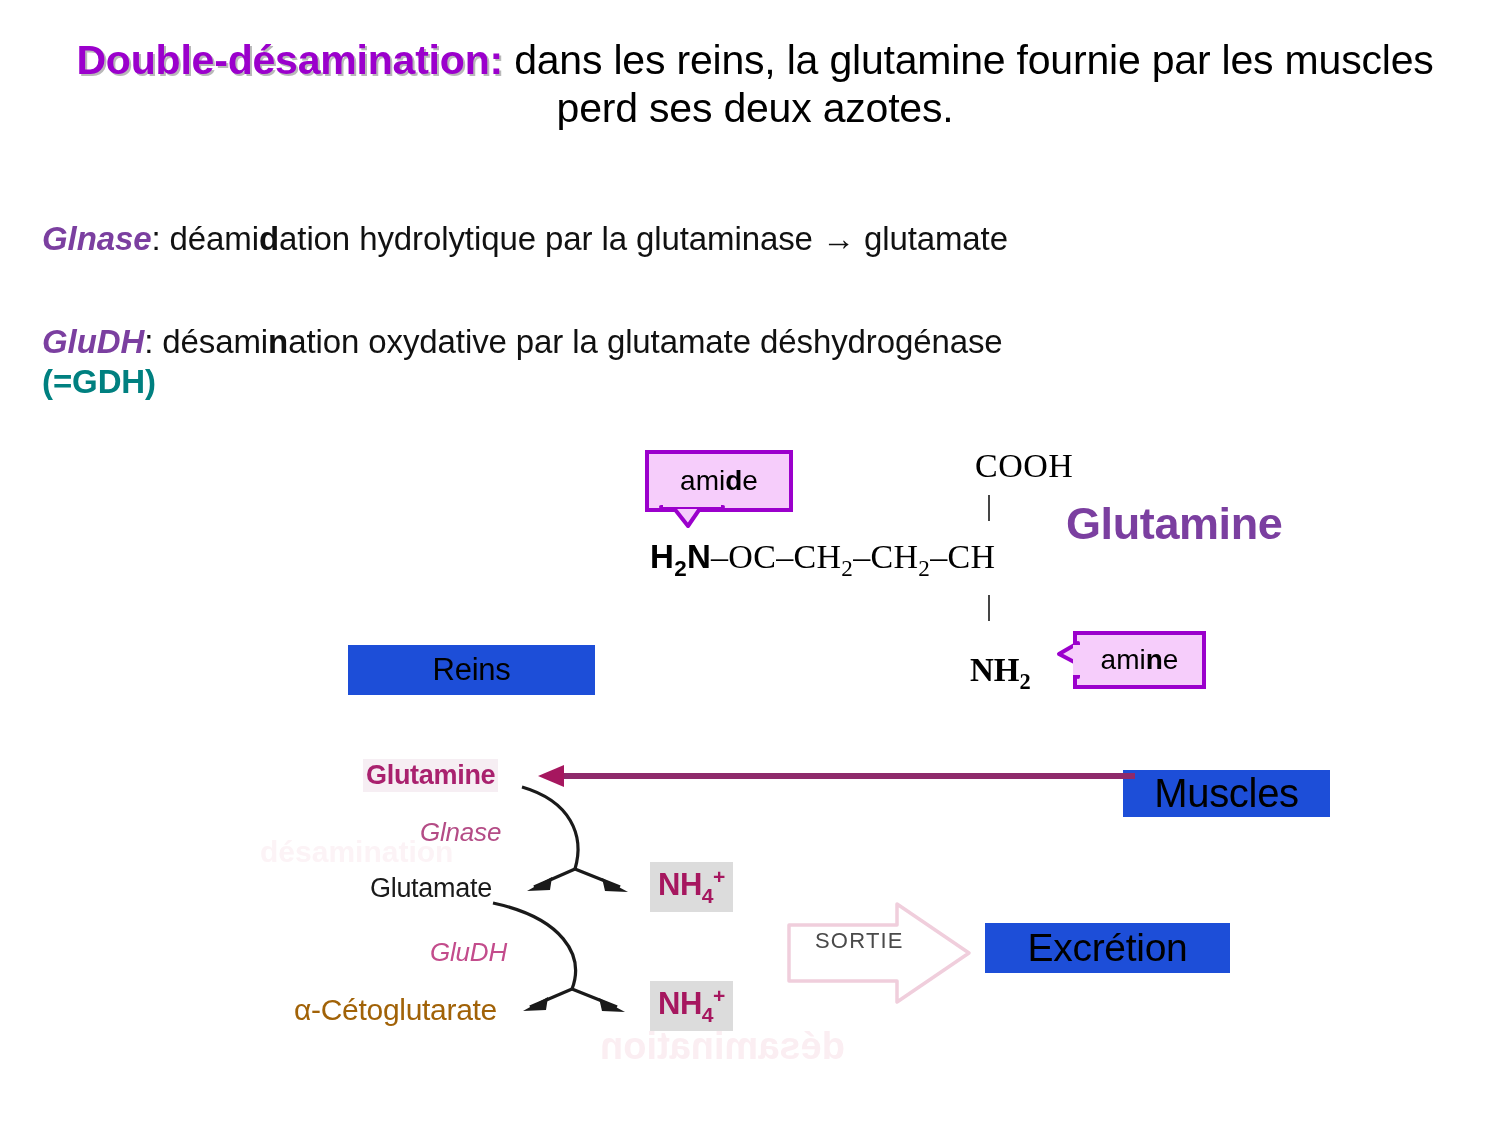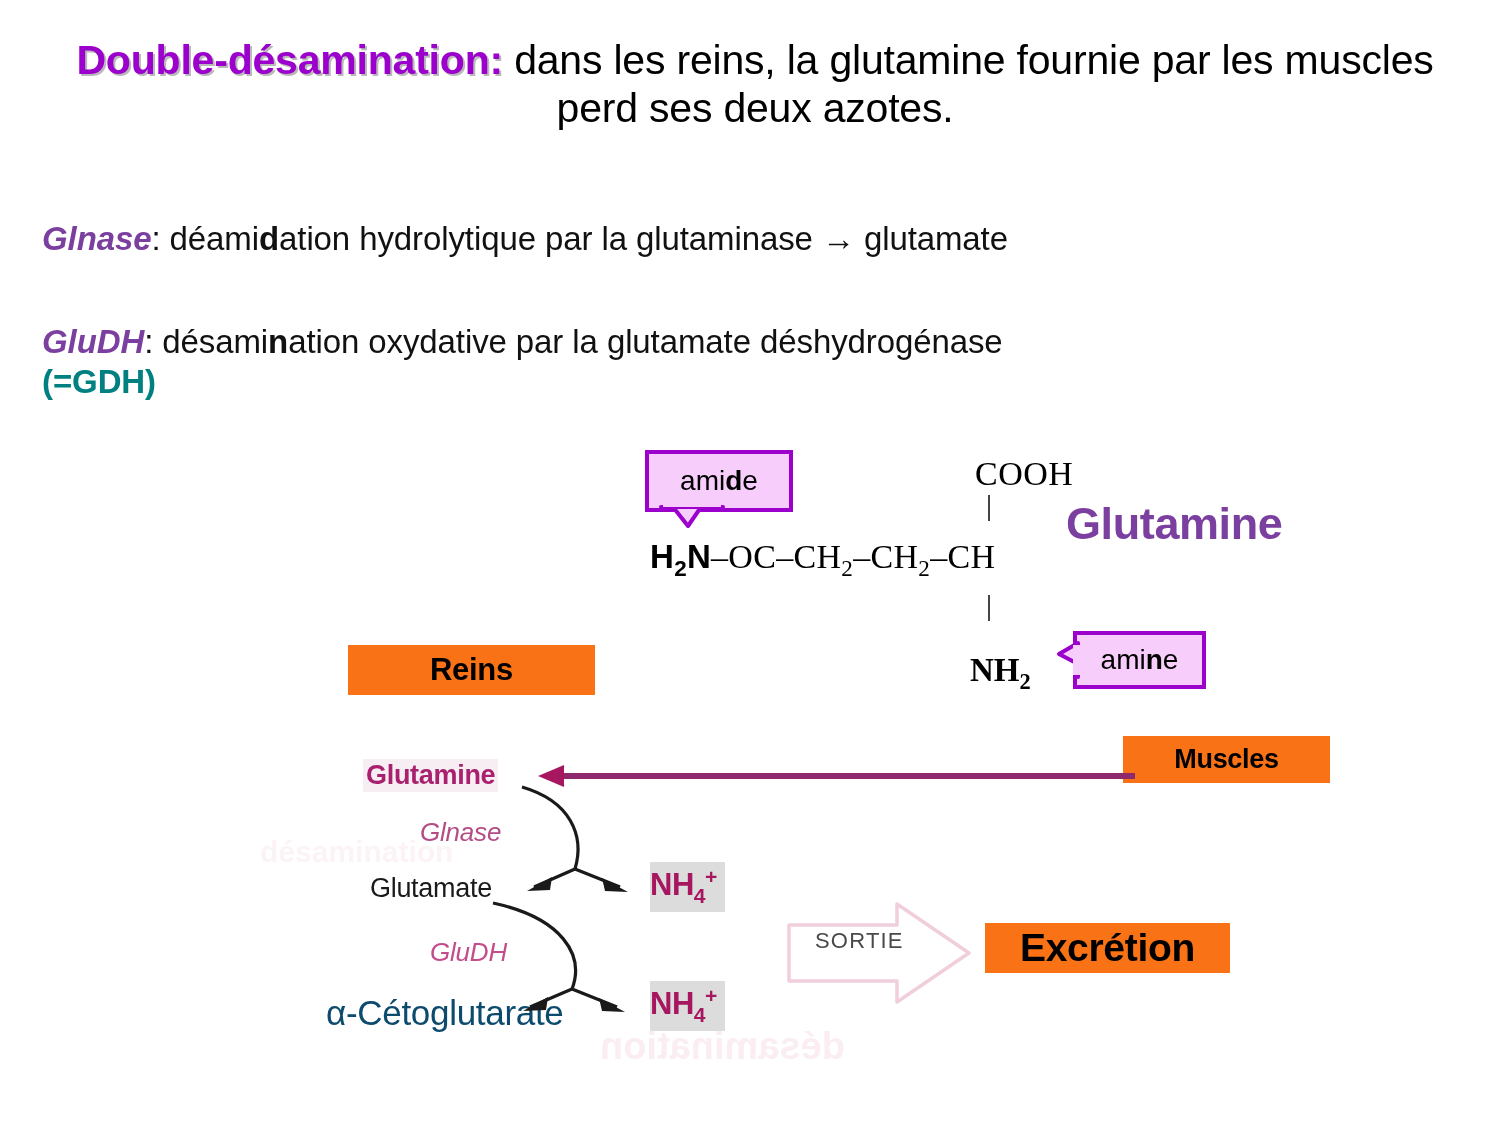--- a/index.html
+++ b/index.html
@@ -68,21 +68,20 @@
   .chem {
     position: absolute;
     color: #000000;
   }
   .chem-cooh {
     left: 975px;
     top: 447px;
     font-size: 34px;
     font-family: "Liberation Serif", serif;
     letter-spacing: 0.5px;
-    margin-top: 8px;
   }
   .chem-bond-top {
     left: 986px;
     top: 488px;
     font-size: 30px;
     font-family: "Liberation Serif", serif;
   }
   .chem-chain {
     left: 650px;
     top: 538px;
@@ -157,30 +156,30 @@
     position: absolute;
     left: -22px;
     top: 8px;
     width: 23px;
     height: 34px;
   }
 
   
   .hl-box {
     position: absolute;
-    background: #f97316;
+    background: #1d4ed8;
     color: #000000;
-    font-weight: bold;
+    font-weight: normal;
     display: flex;
     align-items: center;
     justify-content: center;
     letter-spacing: -0.3px;
   }
   .hl-reins    { left: 348px;  top: 645px; width: 247px; height: 50px; font-size: 31px; }
-  .hl-muscles  { left: 1123px; top: 736px; width: 207px; height: 47px; font-size: 27px; }
+  .hl-muscles  { left: 1123px; top: 770px; width: 207px; height: 47px; font-size: 40px; }
   .hl-excretion{ left: 985px;  top: 923px; width: 245px; height: 50px; font-size: 39px; }
 
   
   .diagram {
     position: absolute;
     left: 280px;
     top: 735px;
     width: 700px;
     height: 310px;
   }
@@ -212,31 +211,30 @@
   }
   .dg-gludh {
     left: 150px; top: 202px;
     font-size: 26px;
     font-style: italic;
     color: #C34C8C;
     letter-spacing: -0.2px;
   }
   .dg-akg {
     left: 14px; top: 258px;
-    font-size: 35px;
-    color: #0c4a6e;
+    font-size: 30px;
+    color: #a16207;
     letter-spacing: -0.3px;
-    margin-left: 32px;
   }
   .dg-nh4 {
     font-size: 31px;
     font-weight: bold;
     color: #A6175F;
     background: #DCDCDC;
-    padding: 3px 8px 4px 0;
+    padding: 3px 8px 4px 8px;
     letter-spacing: -0.5px;
   }
   .dg-nh4-a { left: 370px; top: 127px; }
   .dg-nh4-b { left: 370px; top: 246px; }
   .dg-sortie {
     left: 535px; top: 193px;
     font-size: 22px;
     color: #4a4a4a;
     letter-spacing: 1.2px;
   }

